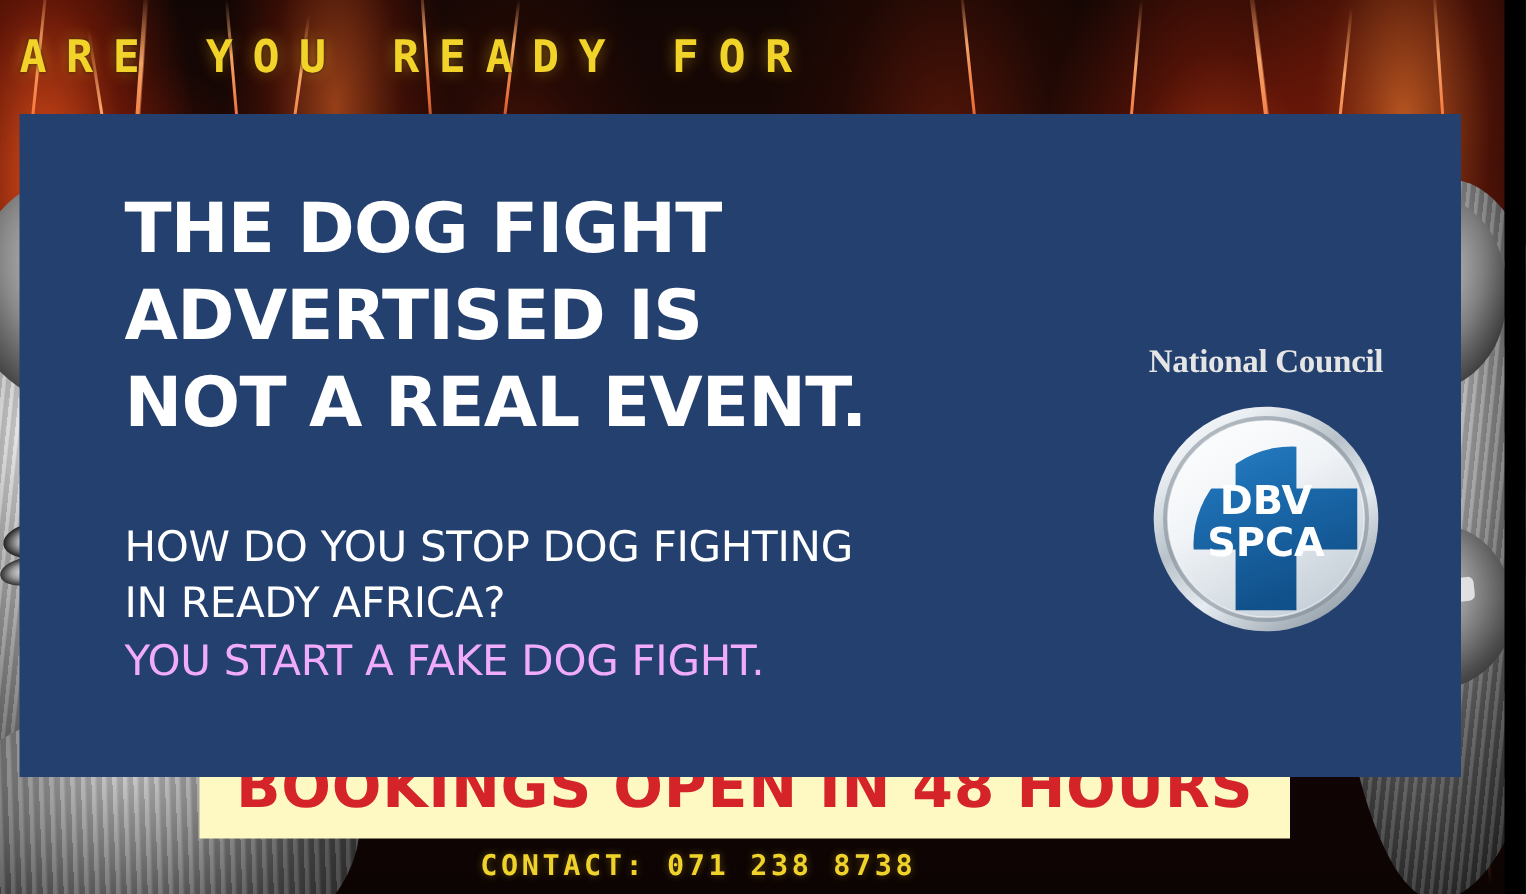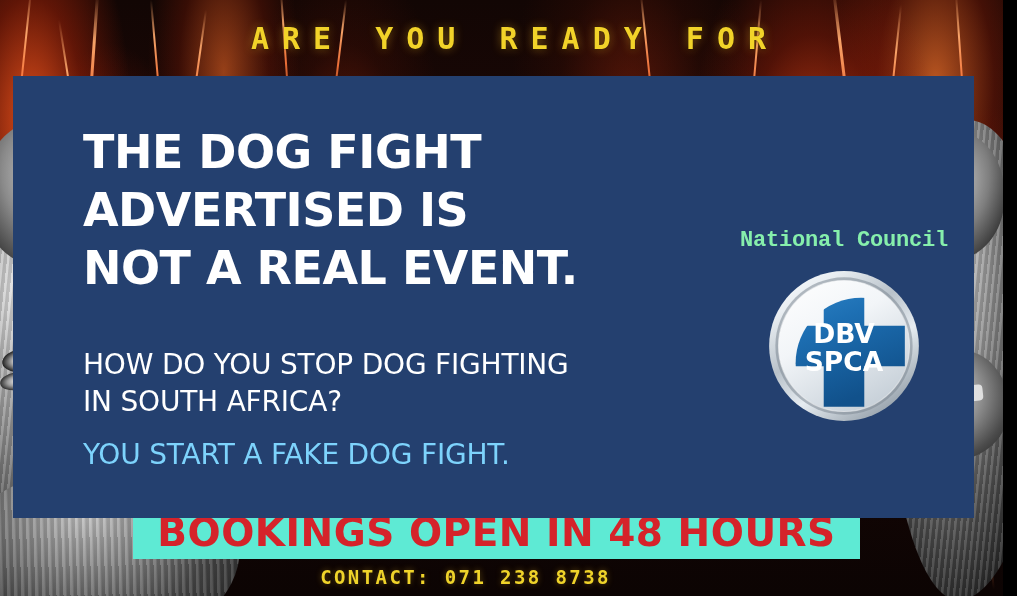--- a/index.html
+++ b/index.html
@@ -127,40 +127,40 @@
     transform: rotate(-6deg);
     opacity: 0.9;
   }
 
   
   .top-band {
     position: absolute;
     left: 0; top: 0; width: 1017px; height: 76px;
     display: flex;
     align-items: center;
-    justify-content: center;
+    justify-content: flex-start;
   }
   .top-band-text {
     color: #F2D329;
     font-family: "DejaVu Sans Mono", monospace;
     font-size: 30px;
     font-weight: bold;
     letter-spacing: 13px;
     text-indent: 13px;
     text-shadow: 0 0 10px rgba(255,190,40,0.45), 0 0 3px rgba(0,0,0,0.7);
     white-space: nowrap;
   }
 
   
   .bookings-band {
     position: absolute;
     left: 133px; top: 507px; width: 727px; height: 52px;
-    background: #5eead4;
+    background: #fef9c3;
     display: flex;
-    align-items: center;
+    align-items: flex-start;
     justify-content: center;
     overflow: hidden;
   }
   .bookings-text {
     color: #D5232A;
     font-family: "DejaVu Sans", sans-serif;
     font-size: 39px;
     font-weight: bold;
     letter-spacing: 0.5px;
     white-space: nowrap;
@@ -214,32 +214,32 @@
     position: absolute;
     left: 70px; top: 270px;
     font-family: "DejaVu Sans", sans-serif;
     font-weight: normal;
     font-size: 28px;
     line-height: 1.33;
     letter-spacing: -0.2px;
     white-space: nowrap;
   }
   .subhead .sh-line { display: block; color: #ffffff; }
-  .subhead .sh-accent { display: block; color: #7dd3fc; margin-top: 16px; }
+  .subhead .sh-accent { display: block; color: #f0abfc; margin-top: 2px; }
 
   
   .logo-block {
     position: absolute;
     left: 700px; top: 152px;
     width: 262px;
     text-align: center;
   }
   .logo-wordmark {
-    color: #86efac;
-    font-family: Liberation Mono, monospace;
+    color: #e5e5e5;
+    font-family: Liberation Serif, serif;
     font-weight: bold;
     font-size: 22px;
     line-height: 1.2;
     letter-spacing: -0.2px;
   }
   .logo-wordmark span { display: block; }
   .logo-badge {
     margin: 14px auto 0;
     width: 156px; height: 156px;
   }
@@ -292,21 +292,21 @@
     <div class="panel-inner">
 
       <div class="headline">
         <span class="hl-line">THE DOG FIGHT</span>
         <span class="hl-line">ADVERTISED IS</span>
         <span class="hl-line">NOT A REAL EVENT.</span>
       </div>
 
       <div class="subhead">
         <span class="sh-line">HOW DO YOU STOP DOG FIGHTING</span>
-        <span class="sh-line">IN SOUTH AFRICA?</span>
+        <span class="sh-line">IN READY AFRICA?</span>
         <span class="sh-accent">YOU START A FAKE DOG FIGHT.</span>
       </div>
 
       <div class="logo-block">
         <div class="logo-wordmark">
           <span>National Council</span>
         </div>
 
         <svg class="logo-badge" viewBox="0 0 200 200">
           <defs>

